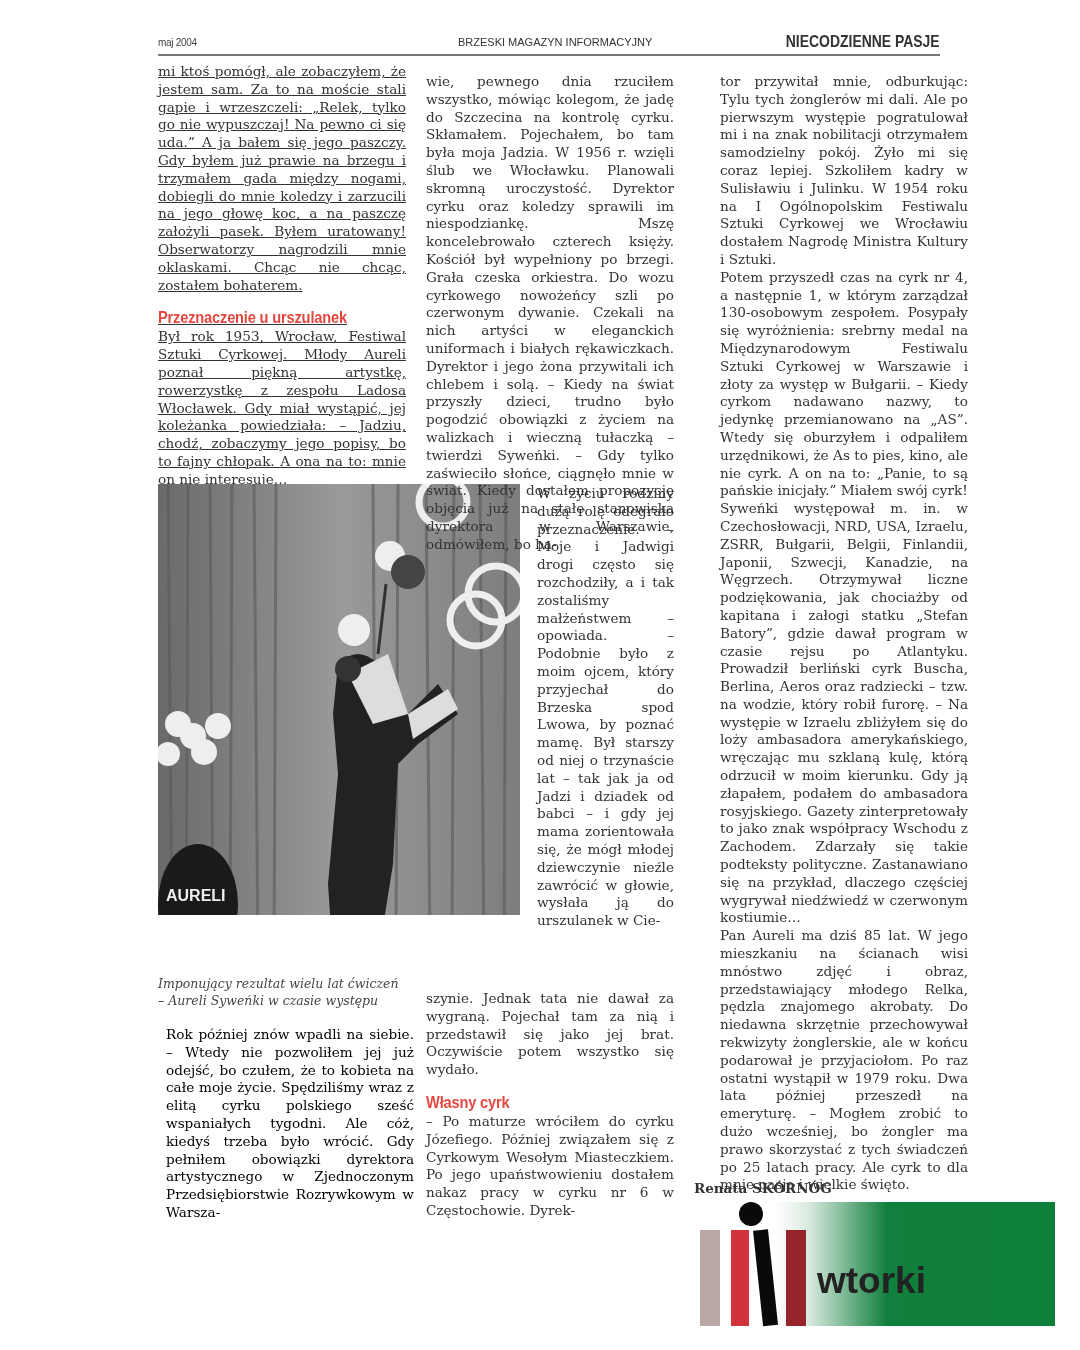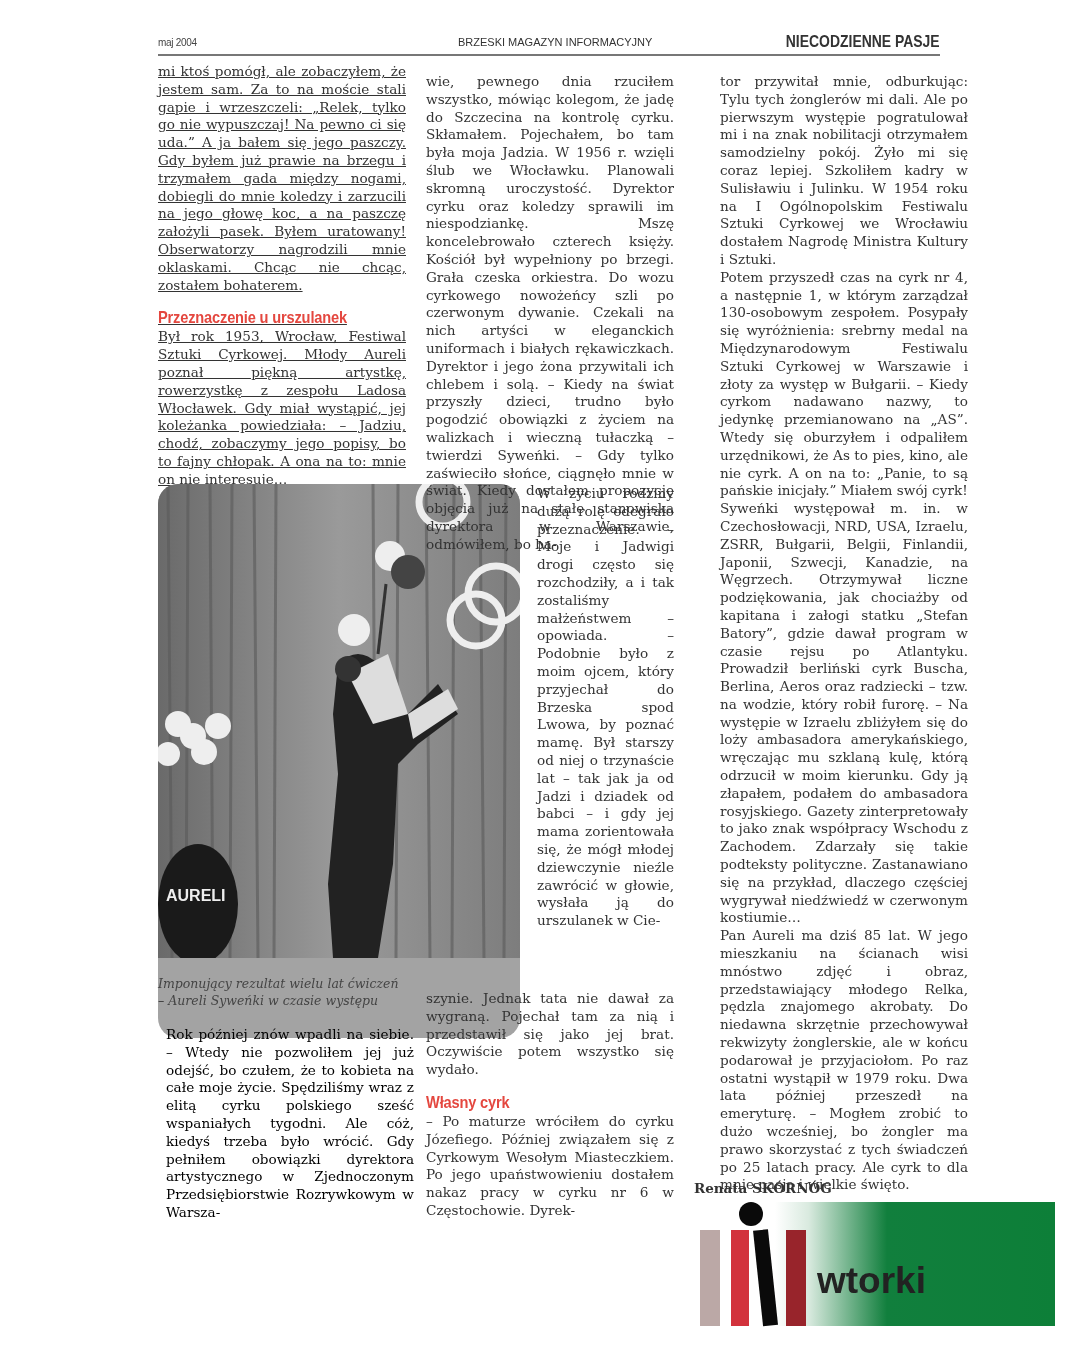--- a/index.html
+++ b/index.html
@@ -11,21 +11,21 @@
   .hdr .right { position: absolute; right: 0; top: -2px; font-family: "Liberation Sans", sans-serif; font-weight: bold; font-size: 17px; color: #333; transform: scaleX(0.82); transform-origin: right; }
 
   .col { position: absolute; font-size: 13.6px; line-height: 17.8px; text-align: justify; color: #333; }
   .col p { margin: 0; }
   .c1 { left: 158px; top: 63px; width: 248px; text-decoration: underline; }
   .c2 { left: 426px; top: 73px; width: 248px; }
   .c3 { left: 720px; top: 73px; width: 248px; }
 
   .h { font-family: "Liberation Sans", sans-serif; font-weight: bold; color: #e4473f; font-size: 17px; line-height: 20px; margin-top: 14px !important; transform: scaleX(0.86); transform-origin: left; white-space: nowrap; letter-spacing: -0.2px; }
 
-  .photo { position: absolute; left: 158px; top: 484px; width: 362px; height: 554px; background: #a3a3a3; overflow: hidden; border-radius: 20px; }
+  .photo { position: absolute; left: 158px; top: 484px; width: 362px; height: 431px; background: #22c55e; overflow: hidden; }
   .caption { position: absolute; left: 158px; top: 975px; width: 260px; font-style: italic; font-size: 12.5px; line-height: 17px; color: #444; }
 
   .c2b { position: absolute; left: 537px; top: 485px; width: 137px; font-size: 13.6px; line-height: 17.8px; text-align: justify; color: #333; }
   .c2c { position: absolute; left: 426px; top: 990px; width: 248px; font-size: 13.6px; line-height: 17.8px; text-align: justify; color: #333; }
   .c1b { position: absolute; left: 166px; top: 1026px; width: 248px; font-size: 13.6px; line-height: 17.8px; text-align: justify; color: #000000; }
   .c2c p, .c1b p, .c2b p { margin: 0; }
 
   .author { position: absolute; left: 694px; top: 1180px; width: 248px; font-size: 13.5px; font-weight: bold; color: #333; }
 
   .logo { position: absolute; left: 695px; top: 1202px; width: 360px; height: 124px; }

